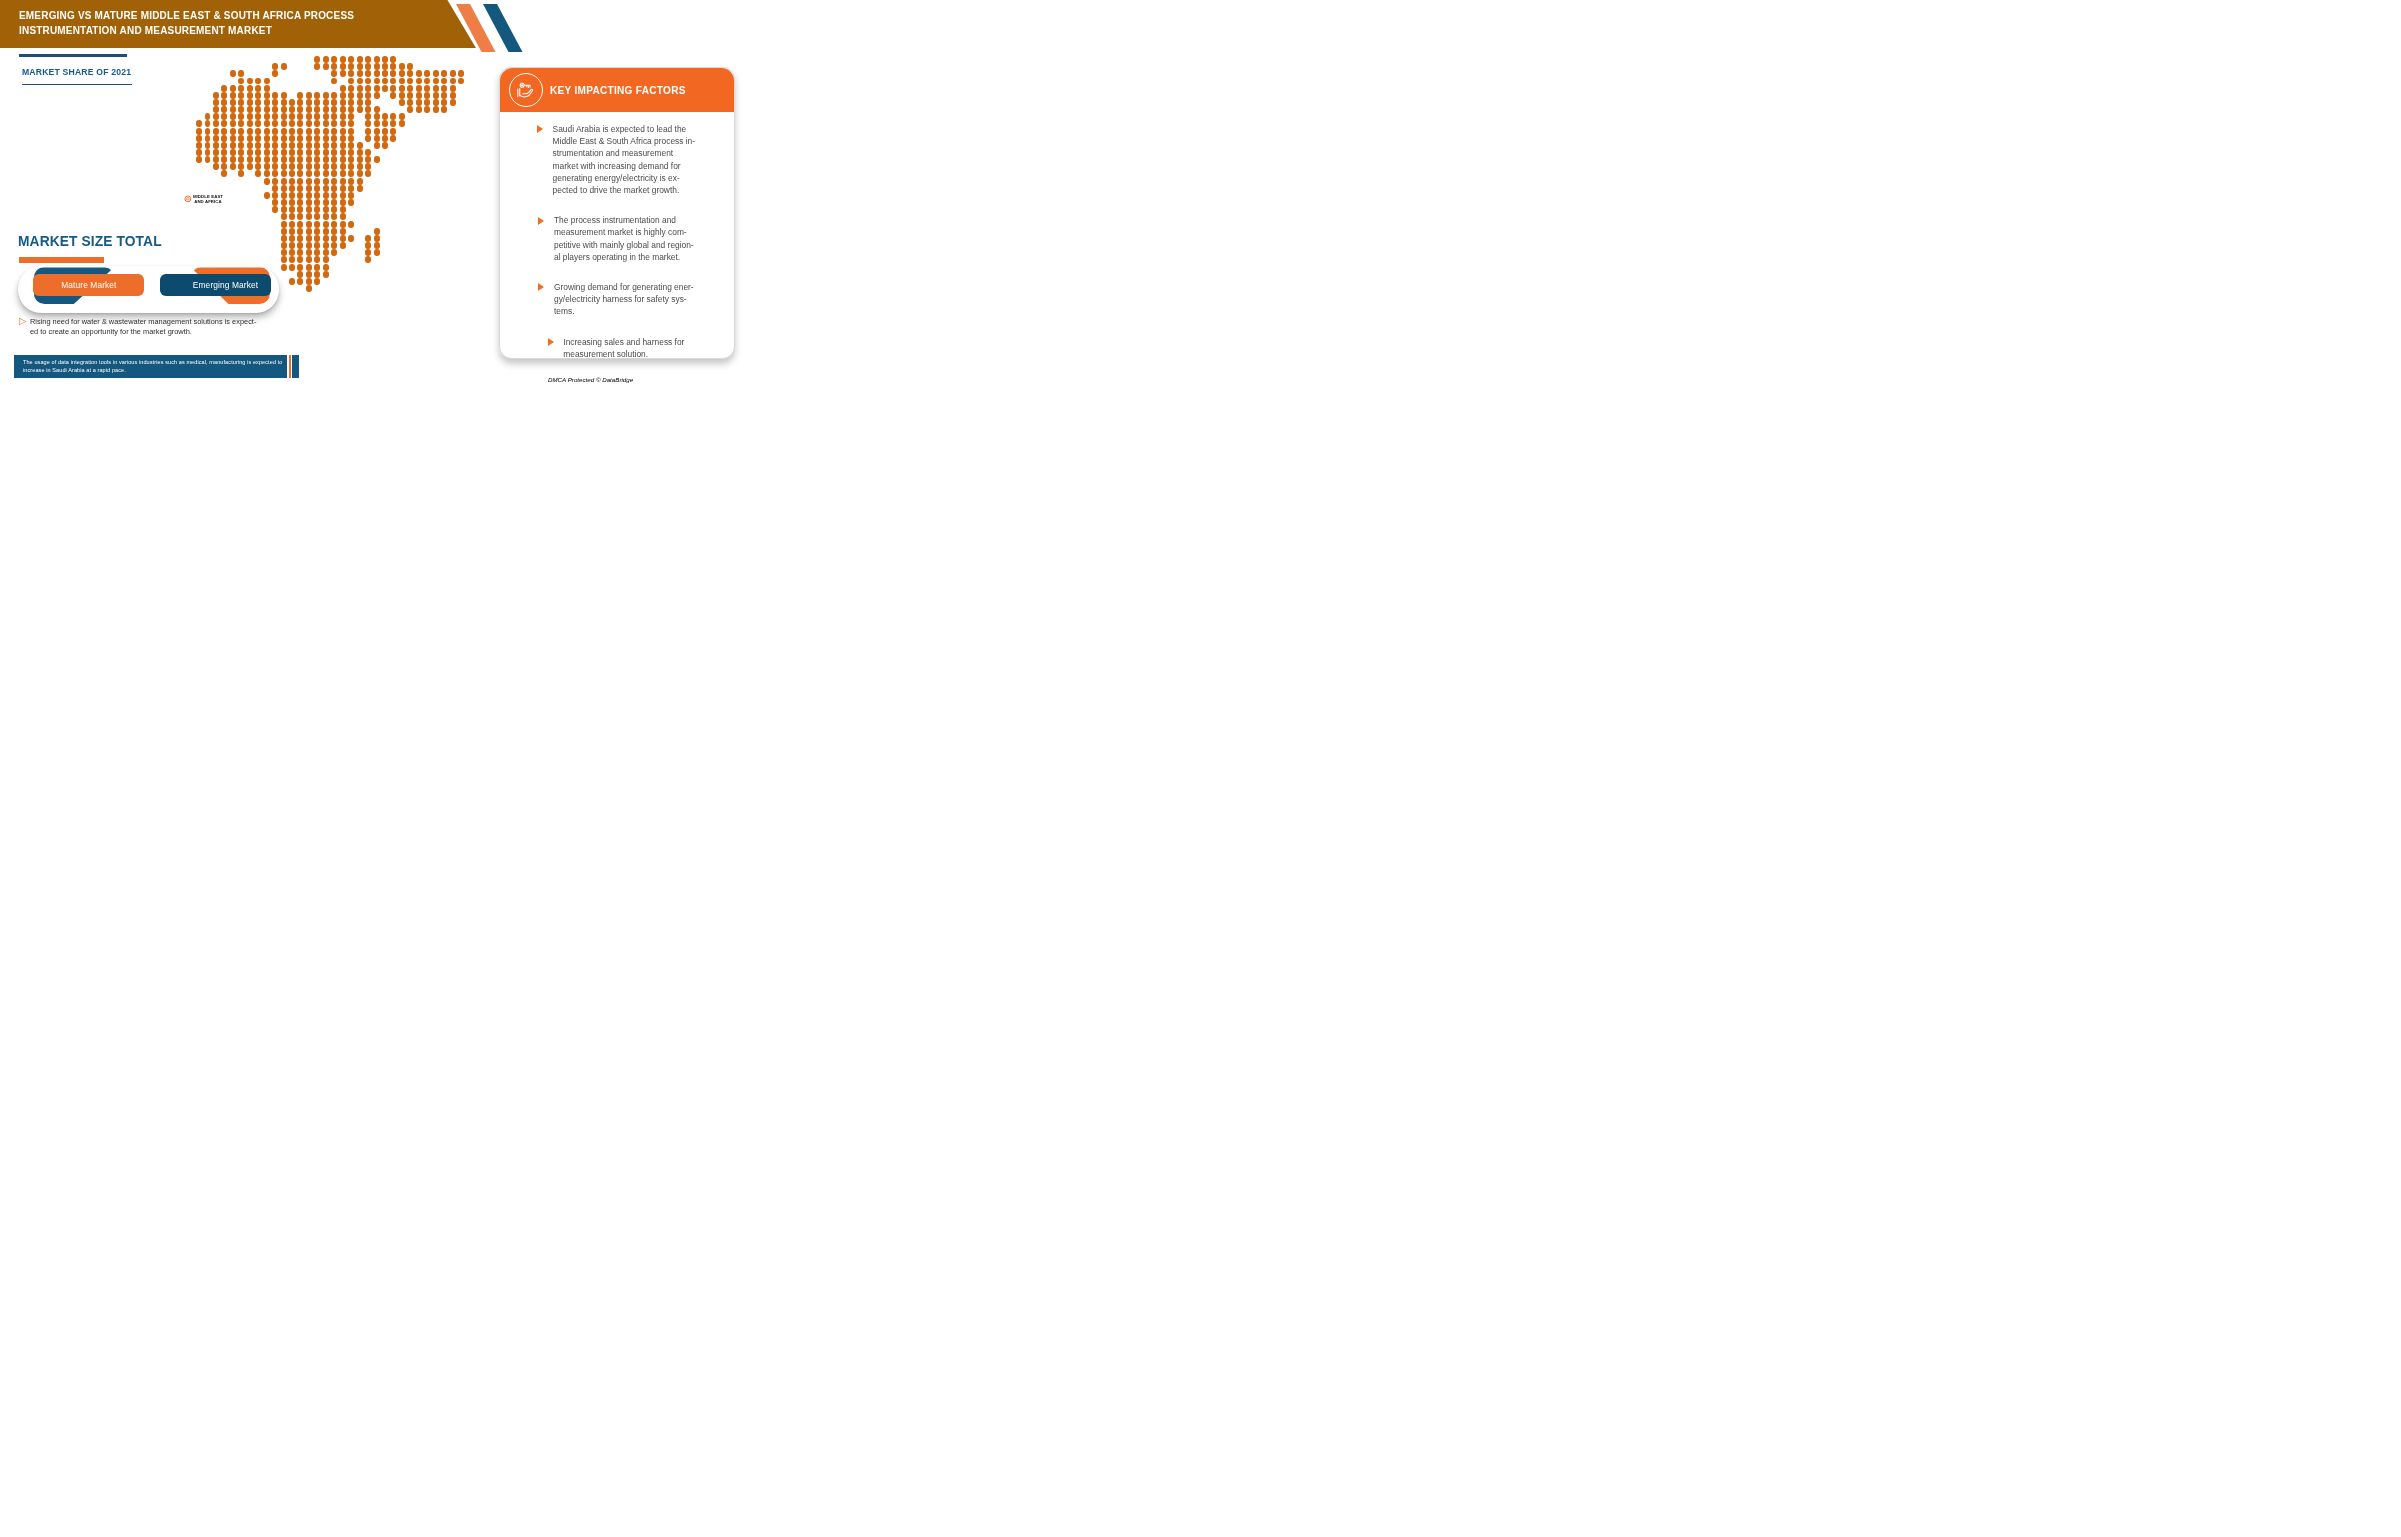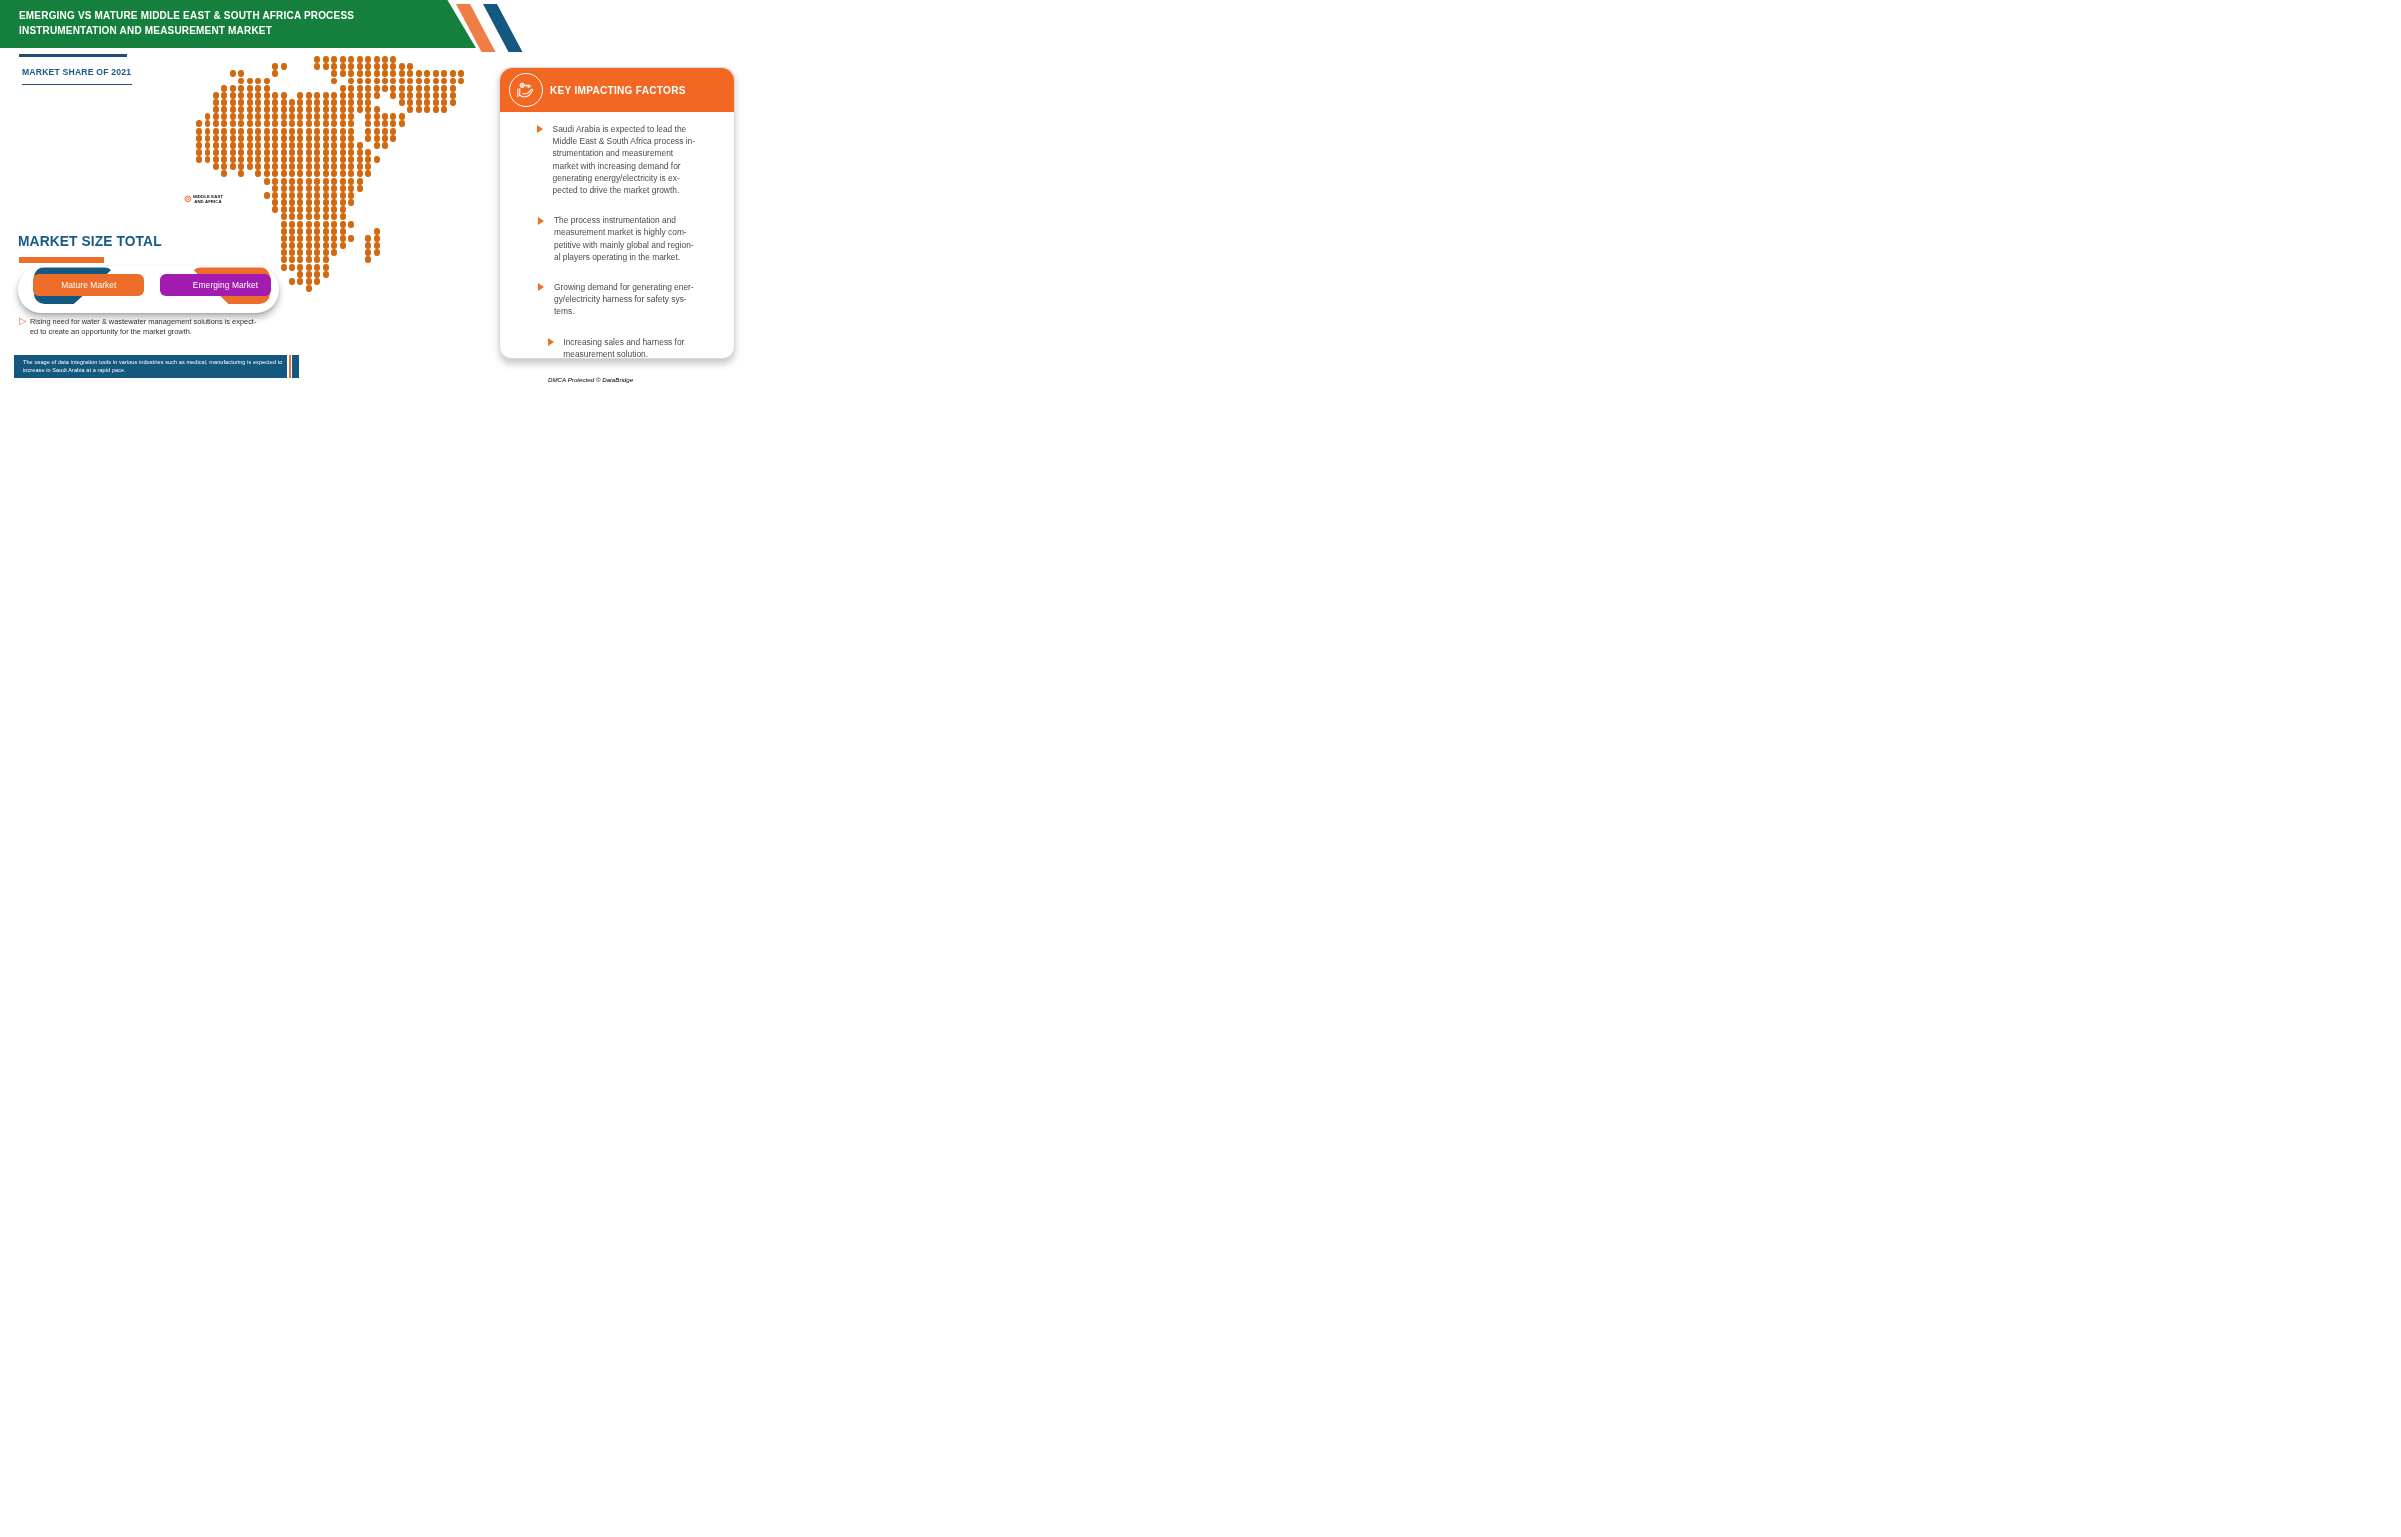--- a/index.html
+++ b/index.html
@@ -5,21 +5,21 @@
   * { margin:0; padding:0; box-sizing:border-box; }
   html,body { background:#ffffff; }
   body {
     width:747px; height:384px; position:relative; overflow:hidden;
     font-family:"Liberation Sans", sans-serif;
   }
   .abs { position:absolute; }
 
   
   .header {
-    left:0; top:8; width:476px; height:48px; background:#15803d;
+    left:0; top:8; width:476px; height:48px; background:#a16207;
     clip-path:polygon(0 0, 94% 0, 100% 100%, 0 100%);
   }
   .header-title {
     position:absolute; left:19px; top:7.7px;
     color:#ffffff; font-size:10.3px; font-weight:bold; line-height:15.4px;
     letter-spacing:0.2px; white-space:pre-line;
     transform:scaleX(.97); transform-origin:left top;
   }
   .stripe { top:3.8px; width:14.4px; height:48px; transform:skewX(28deg); transform-origin:top left; }
   .stripe.orange { left:456px; background:#ef7e46; }
@@ -60,21 +60,21 @@
   .pill .bg-left  { left:16px; width:80px; background:#14587f;
                     clip-path:polygon(0 0,100% 0,49% 100%,0 100%); }
   .pill .bg-right { left:173px; width:79px; background:#ec6e2a;
                     clip-path:polygon(0 0,100% 0,100% 100%,48% 100%); }
   .pill .mkt-btn {
     position:absolute; top:8.2px; width:111px; height:21.6px; border-radius:5.8px;
     display:flex; align-items:center; justify-content:center;
     color:#ffffff; font-size:8.4px; letter-spacing:0.1px; cursor:pointer; border:none;
   }
   .btn-mature   { left:15.4px;  background:#ec6e2a; }
-  .btn-emerging { left:142px; background:#a21caf;padding-left:20px; }
+  .btn-emerging { left:142px; background:#0c4a6e;padding-left:20px; }
 
   
   .note-marker { left:19px; top:315px; color:#ec6e2a; font-size:9.6px;
                  font-family:"DejaVu Sans", sans-serif; }
   .note-text {
     left:30px; top:317px; width:293px; color:#2e2e2e; font-size:7.4px;
     line-height:10.3px; white-space:pre-line;
   }
 
   

